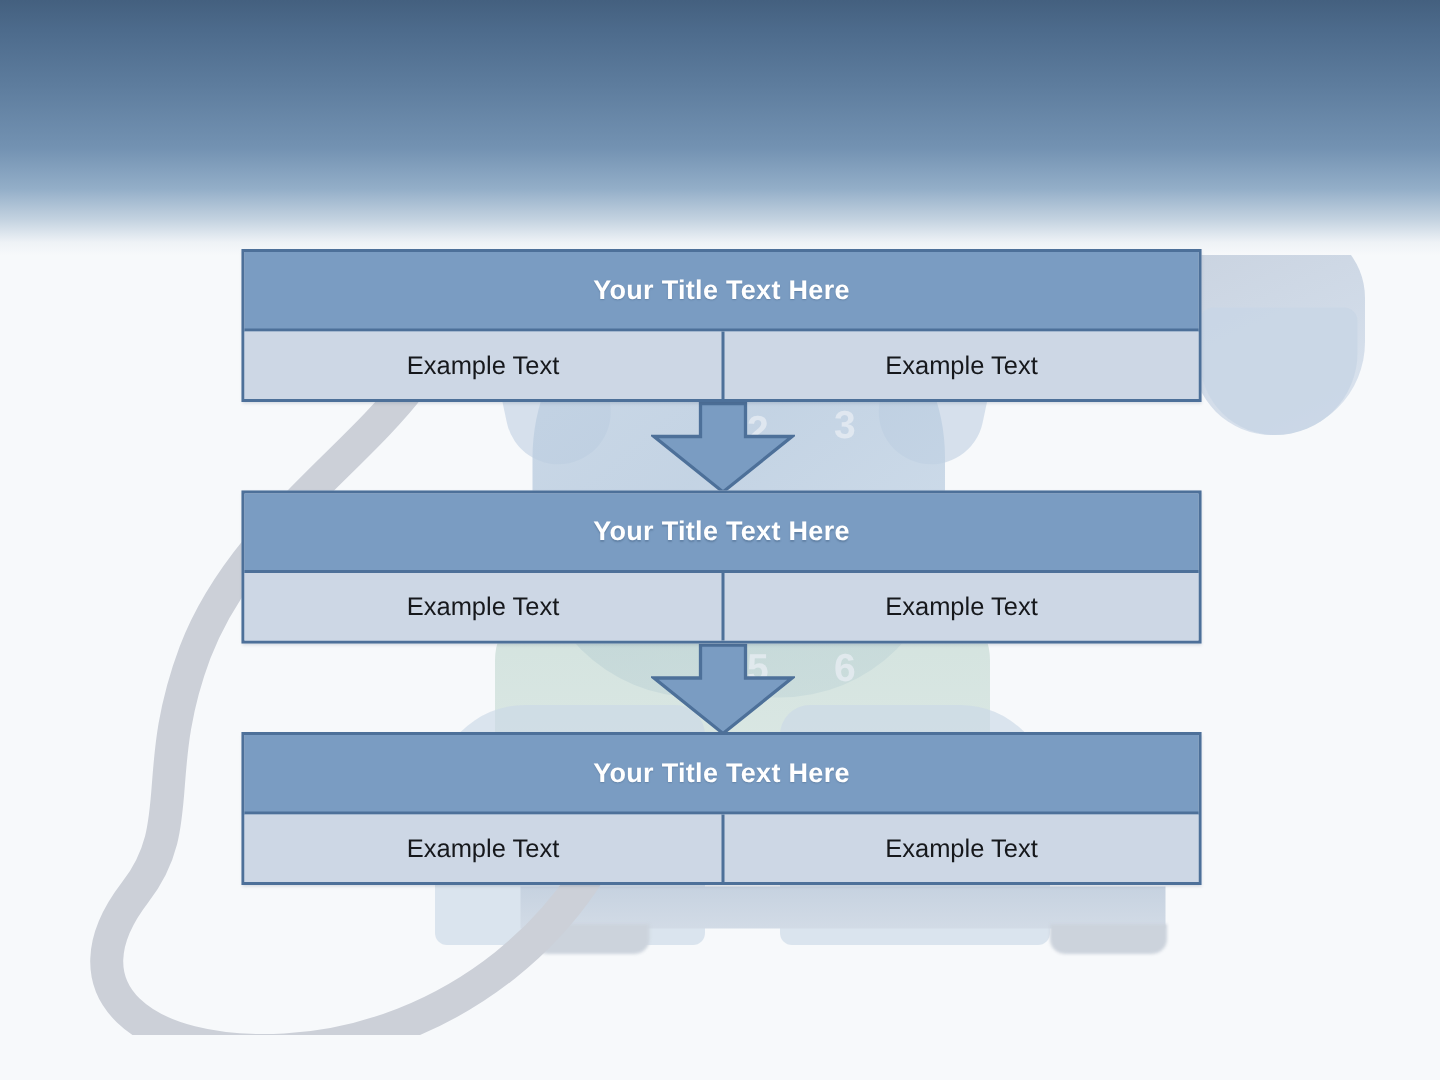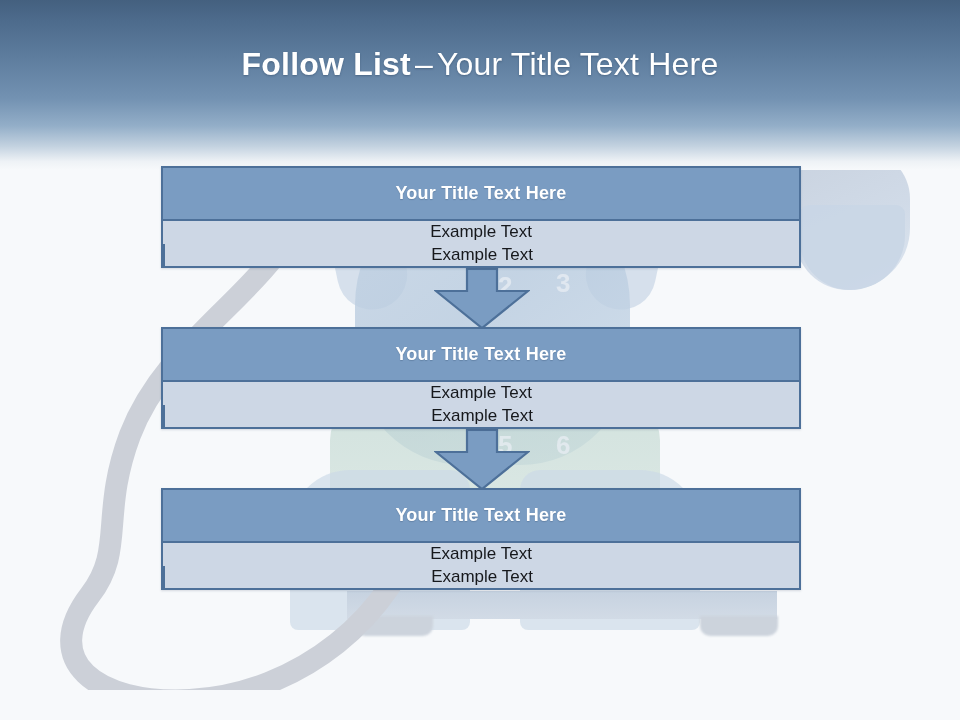--- a/index.html
+++ b/index.html
@@ -95,21 +95,20 @@
   .block-header-text {
     font-size: 18px;
     font-weight: 700;
     color: #ffffff;
     letter-spacing: 0.2px;
     text-shadow: 0 1px 1px rgba(50,75,105,0.30);
   }
   .block-cells {
     display: flex;
     height: 45px;
-    flex-direction: column;
   }
   .cell {
     flex: 1 1 50%;
     display: flex;
     align-items: center;
     justify-content: center;
     background: #cdd7e5;
   }
   .cell + .cell {
     border-left: 2px solid #4d7099;
@@ -299,25 +298,20 @@
                C 100 295, 125 330, 90 375
                C 40 440, 95 485, 190 480
                C 300 474, 395 395, 420 300" fill="none" stroke="#ccd0d8" stroke-width="22" stroke-linecap="round"></path>
     </svg>
 
     <div id="left-fade"></div>
   </div>
 
   <div class="header-band"></div>
 
-  <div class="title-wrap">
-    <span class="title-text">
-      <span class="title-bold">Follow List</span><span class="title-sep">–</span><span class="title-rest">Your Title Text Here</span>
-    </span>
-  </div>
 
   <div class="arrow" id="arrow-1">
     <svg viewBox="0 0 96 62">
       <polygon points="33,1 63,1 63,23 94,23 48,60 2,23 33,23" fill="#7a9cc2" stroke="#4d7099" stroke-width="2.2" stroke-linejoin="miter"></polygon>
     </svg>
   </div>
 
   <div class="arrow" id="arrow-2">
     <svg viewBox="0 0 96 62">
       <polygon points="33,1 63,1 63,23 94,23 48,60 2,23 33,23" fill="#7a9cc2" stroke="#4d7099" stroke-width="2.2" stroke-linejoin="miter"></polygon>

